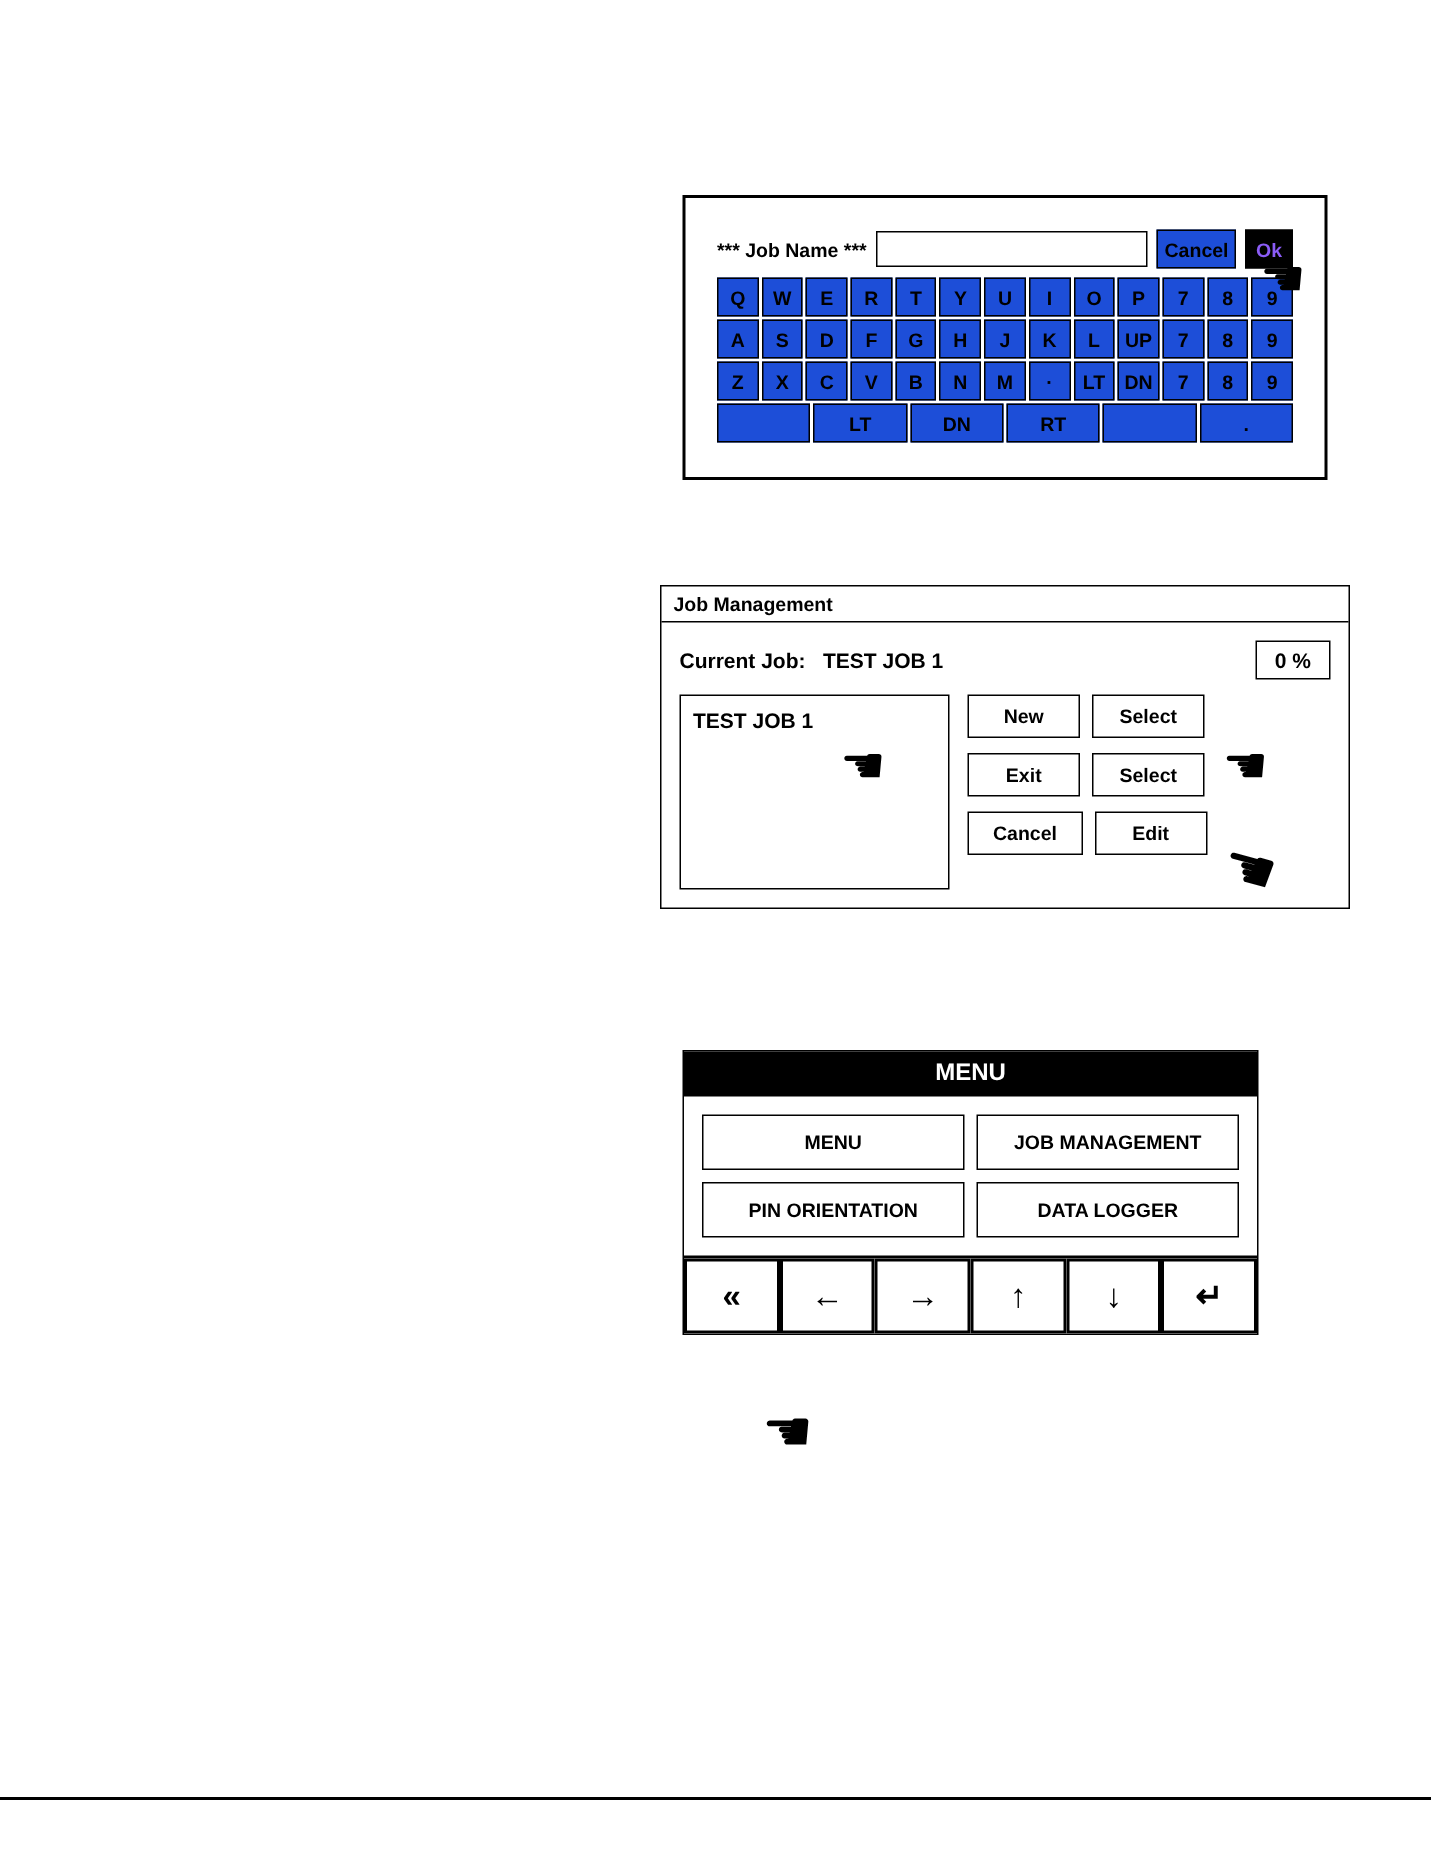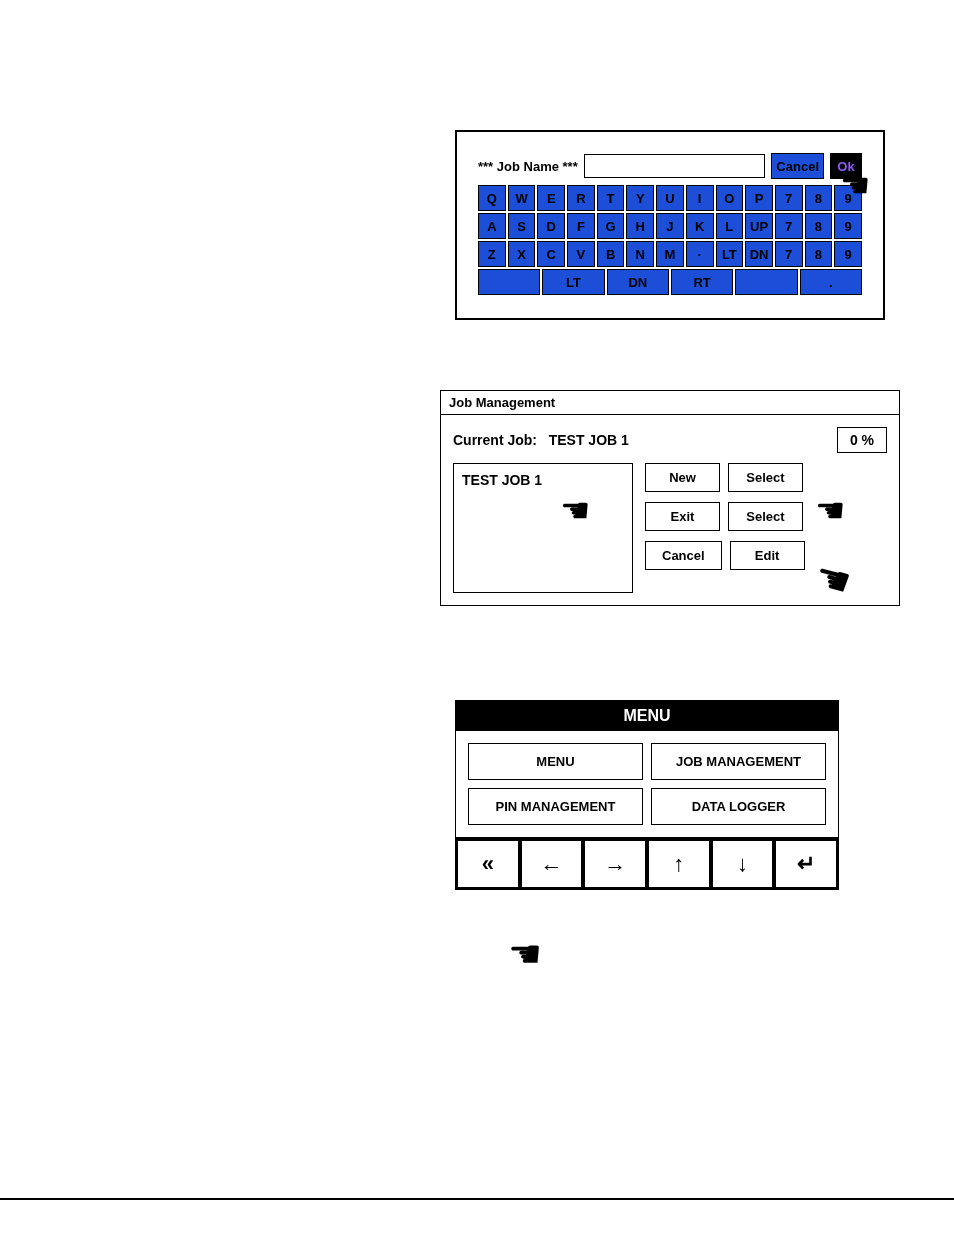--- a/index.html
+++ b/index.html
@@ -346,21 +346,21 @@
 <div style="position:absolute; top:556px; left:815px; font-size:40px; pointer-events:none; transform: rotate(15deg);">☚</div>
 
 <div class="menu-section">
   <div class="menu-title-bar">MENU</div>
   <div class="menu-body">
     <div class="menu-row">
       <button class="menu-btn">MENU</button>
       <button class="menu-btn">JOB MANAGEMENT</button>
     </div>
     <div class="menu-row">
-      <button class="menu-btn">PIN MANAGEMENT</button>
+      <button class="menu-btn">PIN ORIENTATION</button>
       <button class="menu-btn">DATA LOGGER</button>
     </div>
   </div>
   <div class="nav-bar">
     <button class="nav-btn">«</button>
     <button class="nav-btn">←</button>
     <button class="nav-btn">→</button>
     <button class="nav-btn">↑</button>
     <button class="nav-btn">↓</button>
     <button class="nav-btn">↵</button>

